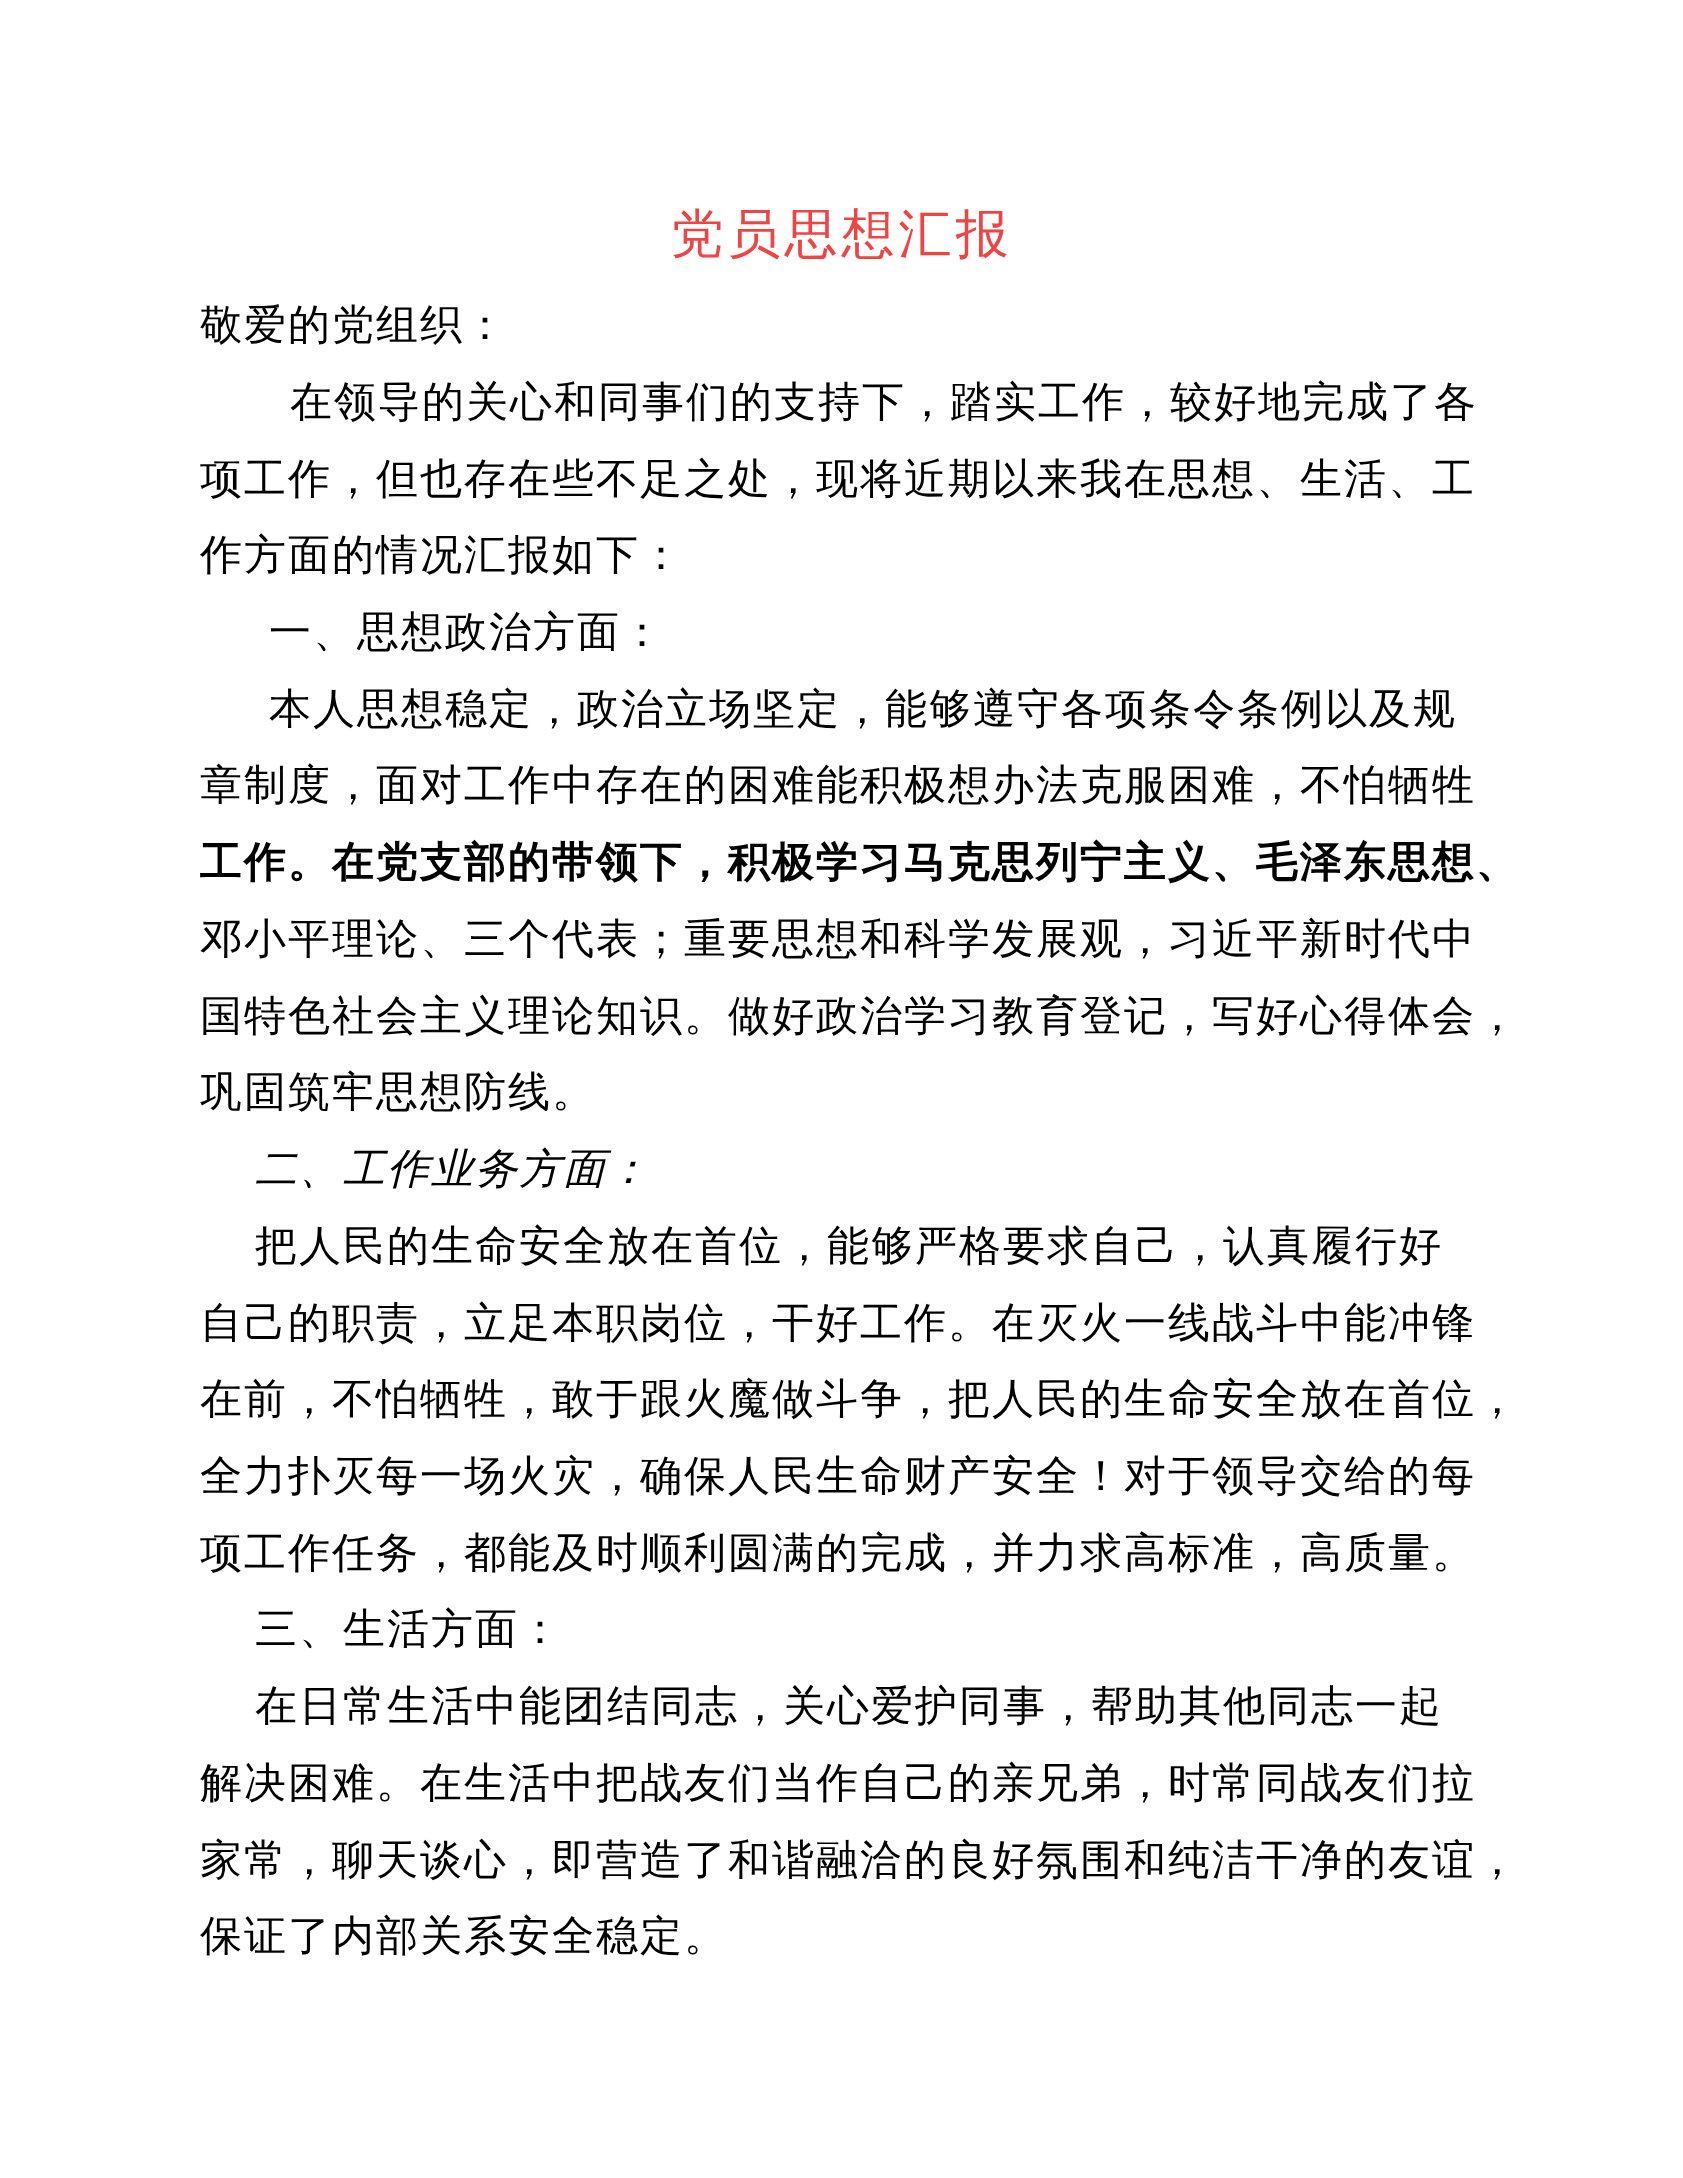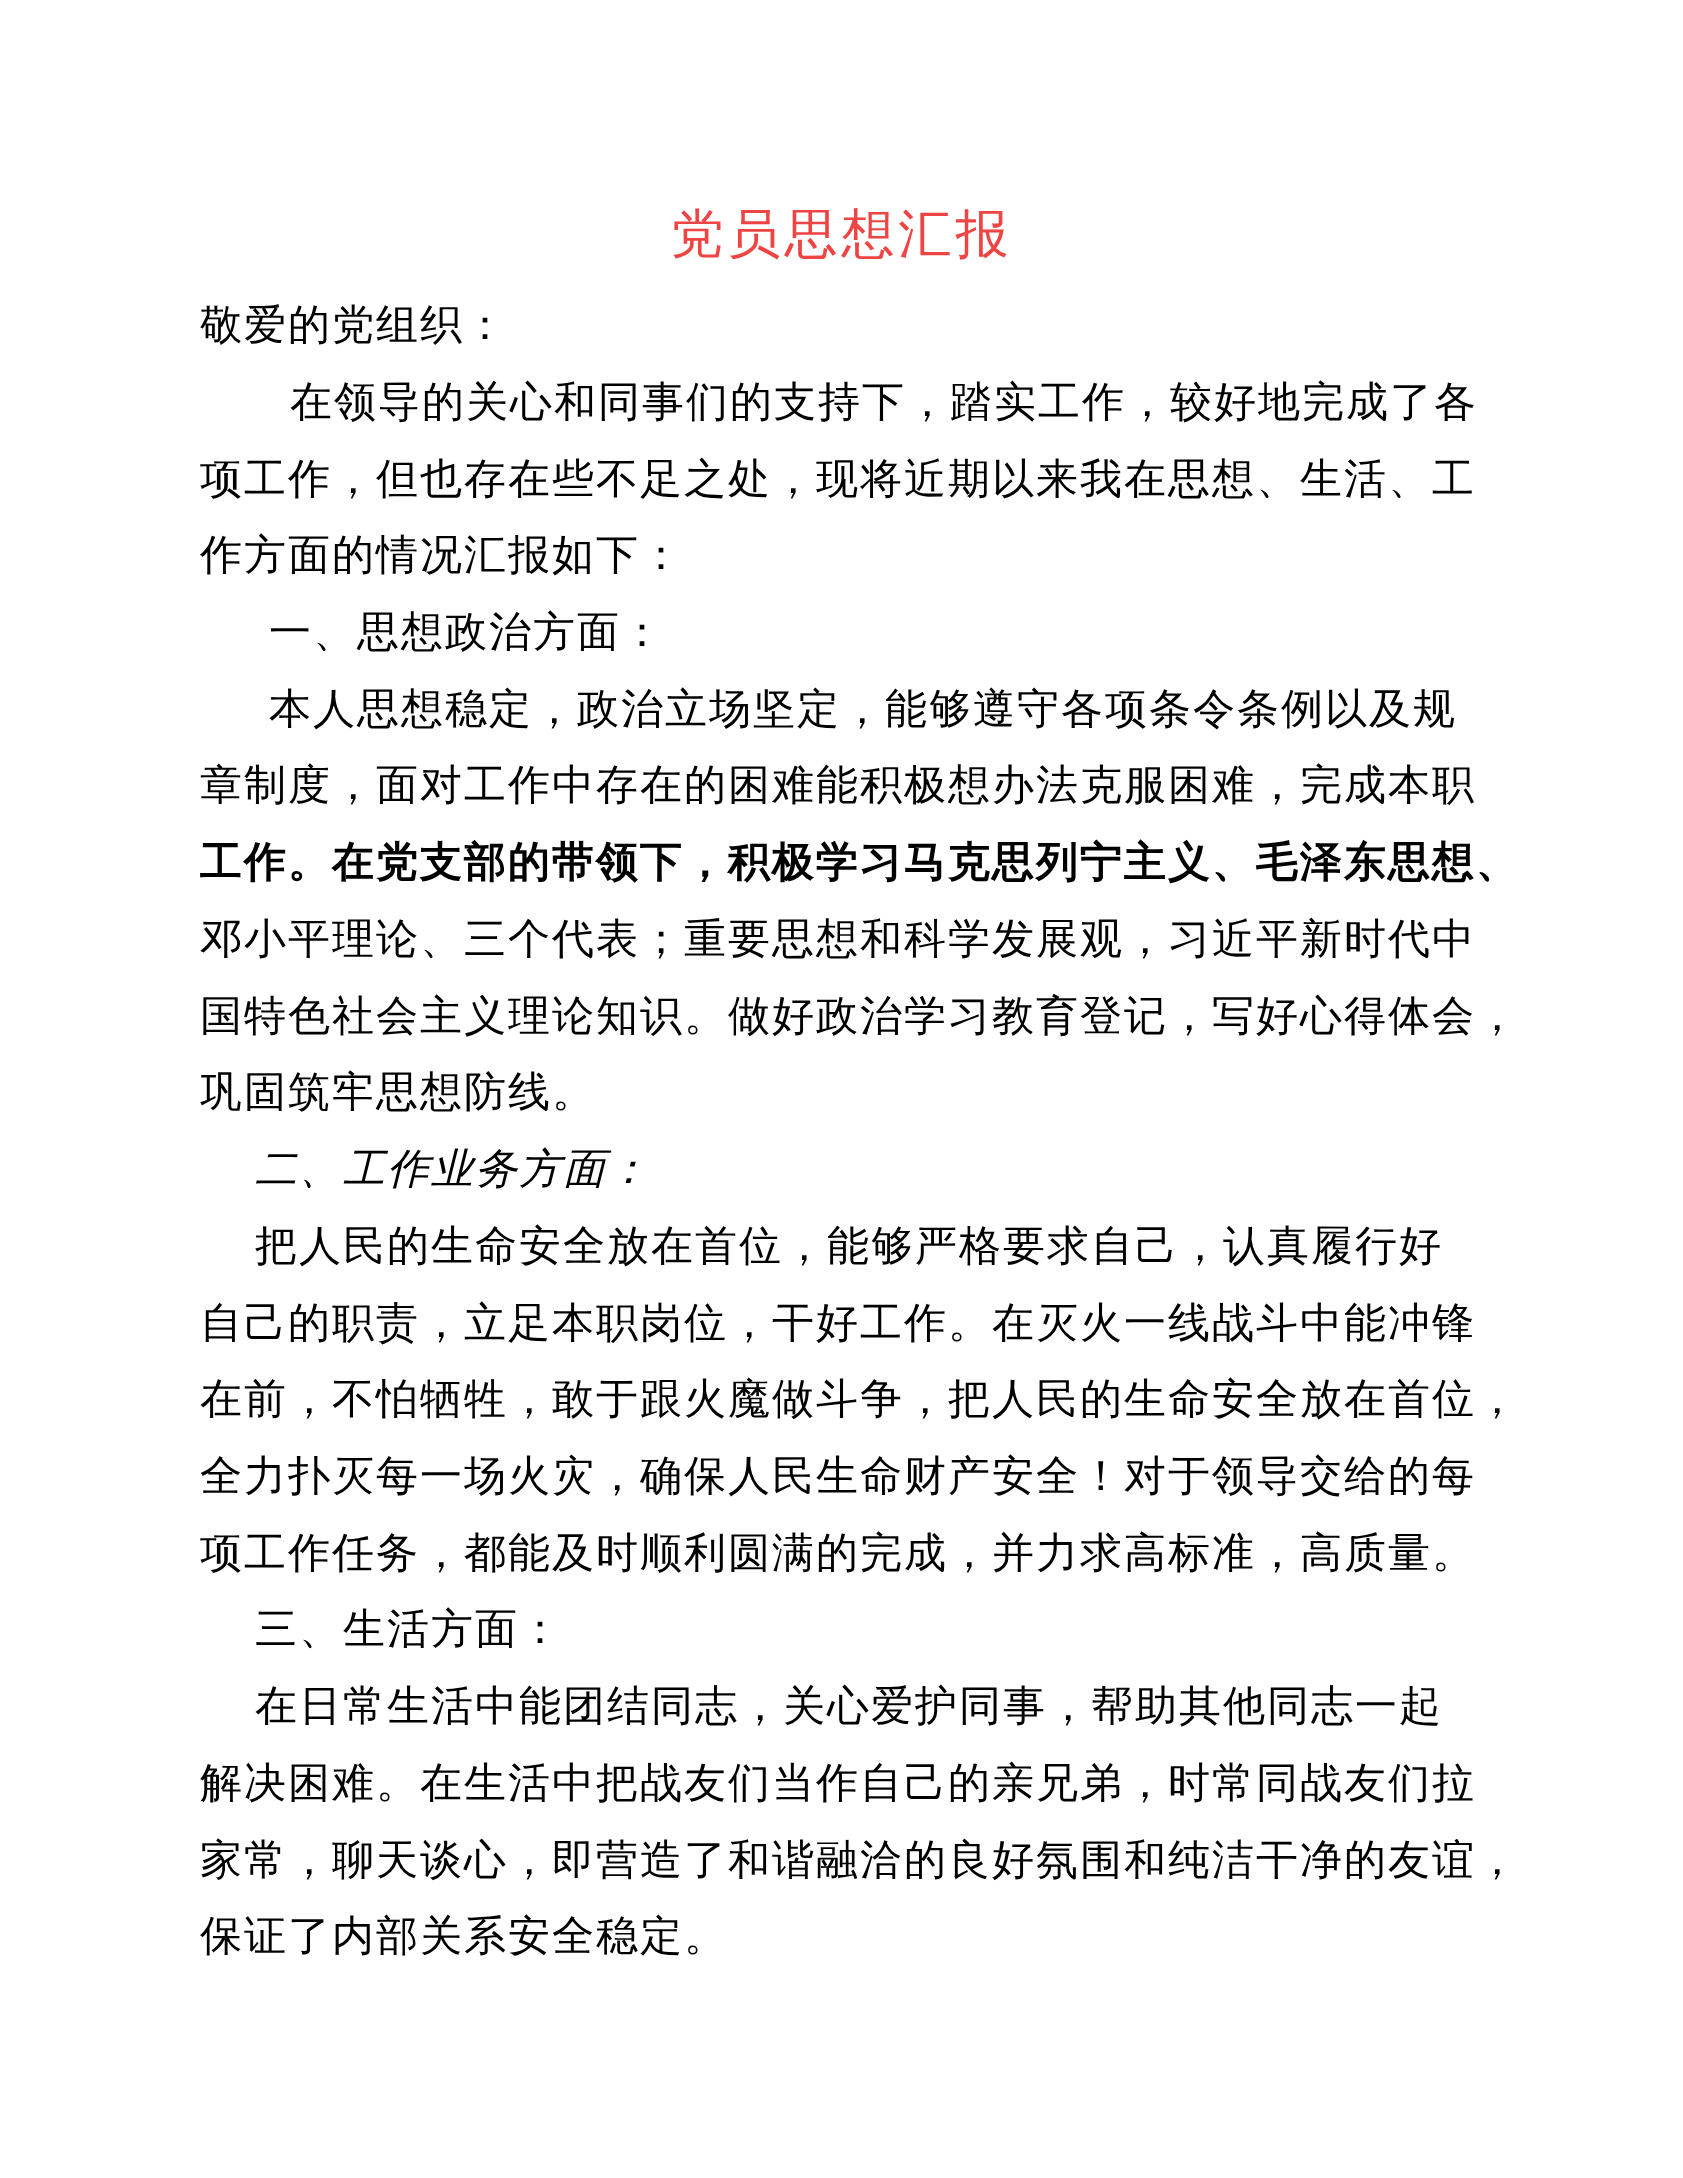--- a/index.html
+++ b/index.html
@@ -27,21 +27,21 @@
 
 <div class="page">
   <div class="title">党员思想汇报</div>
   <div class="body" id="body">
       <div class="line left" style="left: 200px; top: 286px; width: 1273px;">敬爱的党组织：</div>
       <div class="line justify" style="left: 255px; top: 363px; width: 1182px; margin-left: 35px;">在领导的关心和同事们的支持下，踏实工作，较好地完成了各</div>
       <div class="line justify" style="left: 200px; top: 440px; width: 1273px;">项工作，但也存在些不足之处，现将近期以来我在思想、生活、工</div>
       <div class="line left" style="left: 200px; top: 516px; width: 1273px;">作方面的情况汇报如下：</div>
       <div class="line left" style="left: 269px; top: 593px; width: 1168px;">一、思想政治方面：</div>
       <div class="line justify" style="left: 269px; top: 670px; width: 1168px;">本人思想稳定，政治立场坚定，能够遵守各项条令条例以及规</div>
-      <div class="line justify" style="left: 200px; top: 746px; width: 1273px;">章制度，面对工作中存在的困难能积极想办法克服困难，完成本职</div>
+      <div class="line justify" style="left: 200px; top: 746px; width: 1273px;">章制度，面对工作中存在的困难能积极想办法克服困难，不怕牺牲</div>
       <div class="line justify" style="left: 200px; top: 823px; width: 1273px; font-weight: bold;">工作。在党支部的带领下，积极学习马克思列宁主义、毛泽东思想、</div>
       <div class="line justify" style="left: 200px; top: 900px; width: 1273px;">邓小平理论、三个代表；重要思想和科学发展观，习近平新时代中</div>
       <div class="line justify" style="left: 200px; top: 977px; width: 1273px;">国特色社会主义理论知识。做好政治学习教育登记，写好心得体会，</div>
       <div class="line left" style="left: 200px; top: 1053px; width: 1273px;">巩固筑牢思想防线。</div>
       <div class="line left" style="left: 255px; top: 1130px; width: 1182px; font-style: italic;">二、工作业务方面：</div>
       <div class="line justify" style="left: 255px; top: 1207px; width: 1182px;">把人民的生命安全放在首位，能够严格要求自己，认真履行好</div>
       <div class="line justify" style="left: 200px; top: 1284px; width: 1273px;">自己的职责，立足本职岗位，干好工作。在灭火一线战斗中能冲锋</div>
       <div class="line justify" style="left: 200px; top: 1360px; width: 1273px;">在前，不怕牺牲，敢于跟火魔做斗争，把人民的生命安全放在首位，</div>
       <div class="line justify" style="left: 200px; top: 1437px; width: 1273px;">全力扑灭每一场火灾，确保人民生命财产安全！对于领导交给的每</div>
       <div class="line justify" style="left: 200px; top: 1514px; width: 1273px;">项工作任务，都能及时顺利圆满的完成，并力求高标准，高质量。</div>

